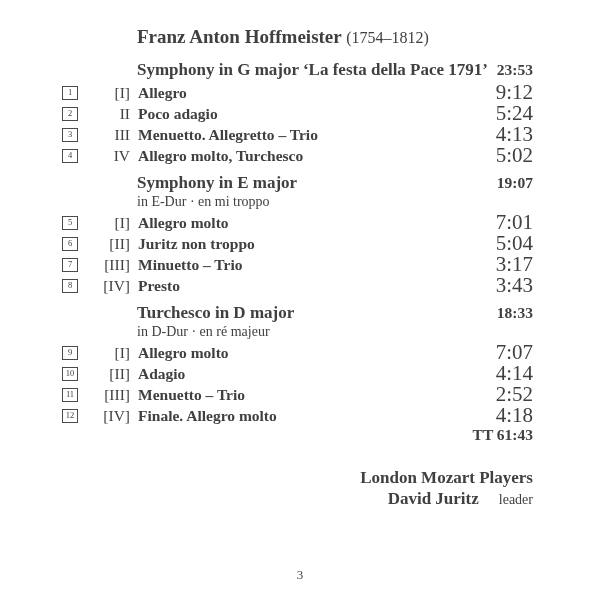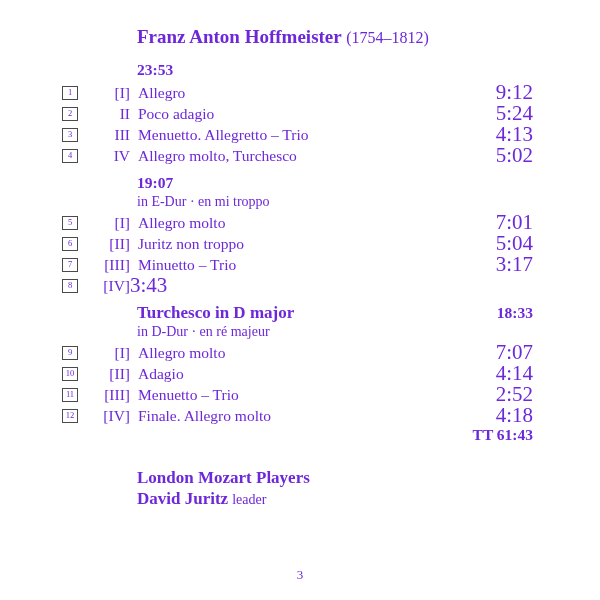--- a/index.html
+++ b/index.html
@@ -1,21 +1,21 @@
 <!DOCTYPE html>
 <html><head>
 <meta charset="utf-8">
 <style>
   html, body { margin: 0; padding: 0; background: #ffffff; }
   .page {
     position: relative;
     width: 600px;
     height: 600px;
     background: #ffffff;
-    color: #6d28d9;
+    color: #404040;
     font-family: "Liberation Serif", "DejaVu Serif", serif;
     box-sizing: border-box;
     padding: 26px 67px 0 62px;
     overflow: hidden;
   }
   .composer-line { margin-left: 75px; font-size: 19px; font-weight: bold; line-height: 22px; white-space: nowrap; }
   .composer-line .dates { font-weight: normal; font-size: 16px; }
 
   .section { margin-top: 9px; }
   .section.first { margin-top: 11px; }
@@ -28,44 +28,45 @@
   .track { display: grid; grid-template-columns: 17px 51px 1fr auto; align-items: center; height: 21px; }
   .tno {
     width: 14px; height: 12px;
     border: 1px solid #4a4a4a;
     display: flex; align-items: center; justify-content: center;
     font-size: 8.5px; line-height: 1;
     justify-self: start;
     box-sizing: content-box;
   }
   .mvt { text-align: right; font-size: 15.5px; white-space: nowrap; }
-  .ttl { padding-left: 8px; font-size: 15.5px; white-space: nowrap; }
+  .ttl { padding-left: 8px; font-size: 15.5px; white-space: nowrap; font-weight: bold; }
   .time { text-align: left; font-size: 21px; }
 
   .total-row { height: 22px; display: flex; justify-content: flex-end; align-items: center; font-weight: bold; font-size: 15.5px; }
 
   .performers { margin-top: 21px; margin-left: 75px; }
-  .perf-line { line-height: 21px; white-space: nowrap; }
+  .perf-line { line-height: 21px; white-space: nowrap; text-align: right; }
   .perf-name { font-weight: bold; font-size: 17px; }
-  .perf-role { font-size: 14px; margin-left: 4px; }
+  .perf-role { font-size: 14px; margin-left: 20px; }
 
   .page-number { position: absolute; left: 0; right: 0; bottom: 17px; text-align: center; font-size: 13px; }
 </style>
 </head>
 <body>
 
 <div class="page">
 
   <div class="composer-line">
     <span>Franz Anton Hoffmeister</span>
     <span class="dates">(1754–1812)</span>
   </div>
 
   <div class="section first">
     <div class="sec-head">
+      <span class="sec-title">Symphony in G major ‘La festa della Pace 1791’</span>
       <span class="sec-time">23:53</span>
     </div>
     <div class="tracks">
       <div class="track">
         <span class="tno">1</span>
         <span class="mvt">[I]</span>
         <span class="ttl">Allegro</span>
         <span class="time">9:12</span>
       </div>
       <div class="track">
@@ -84,20 +85,21 @@
         <span class="tno">4</span>
         <span class="mvt">IV</span>
         <span class="ttl">Allegro molto, Turchesco</span>
         <span class="time">5:02</span>
       </div>
     </div>
   </div>
 
   <div class="section">
     <div class="sec-head">
+      <span class="sec-title">Symphony in E major</span>
       <span class="sec-time">19:07</span>
     </div>
     <div class="sec-sub">in E-Dur · en mi troppo</div>
     <div class="tracks">
       <div class="track">
         <span class="tno">5</span>
         <span class="mvt">[I]</span>
         <span class="ttl">Allegro molto</span>
         <span class="time">7:01</span>
       </div>
@@ -109,20 +111,21 @@
       </div>
       <div class="track">
         <span class="tno">7</span>
         <span class="mvt">[III]</span>
         <span class="ttl">Minuetto – Trio</span>
         <span class="time">3:17</span>
       </div>
       <div class="track">
         <span class="tno">8</span>
         <span class="mvt">[IV]</span>
+        <span class="ttl">Presto</span>
         <span class="time">3:43</span>
       </div>
     </div>
   </div>
 
   <div class="section">
     <div class="sec-head">
       <span class="sec-title">Turchesco in D major</span>
       <span class="sec-time">18:33</span>
     </div>

